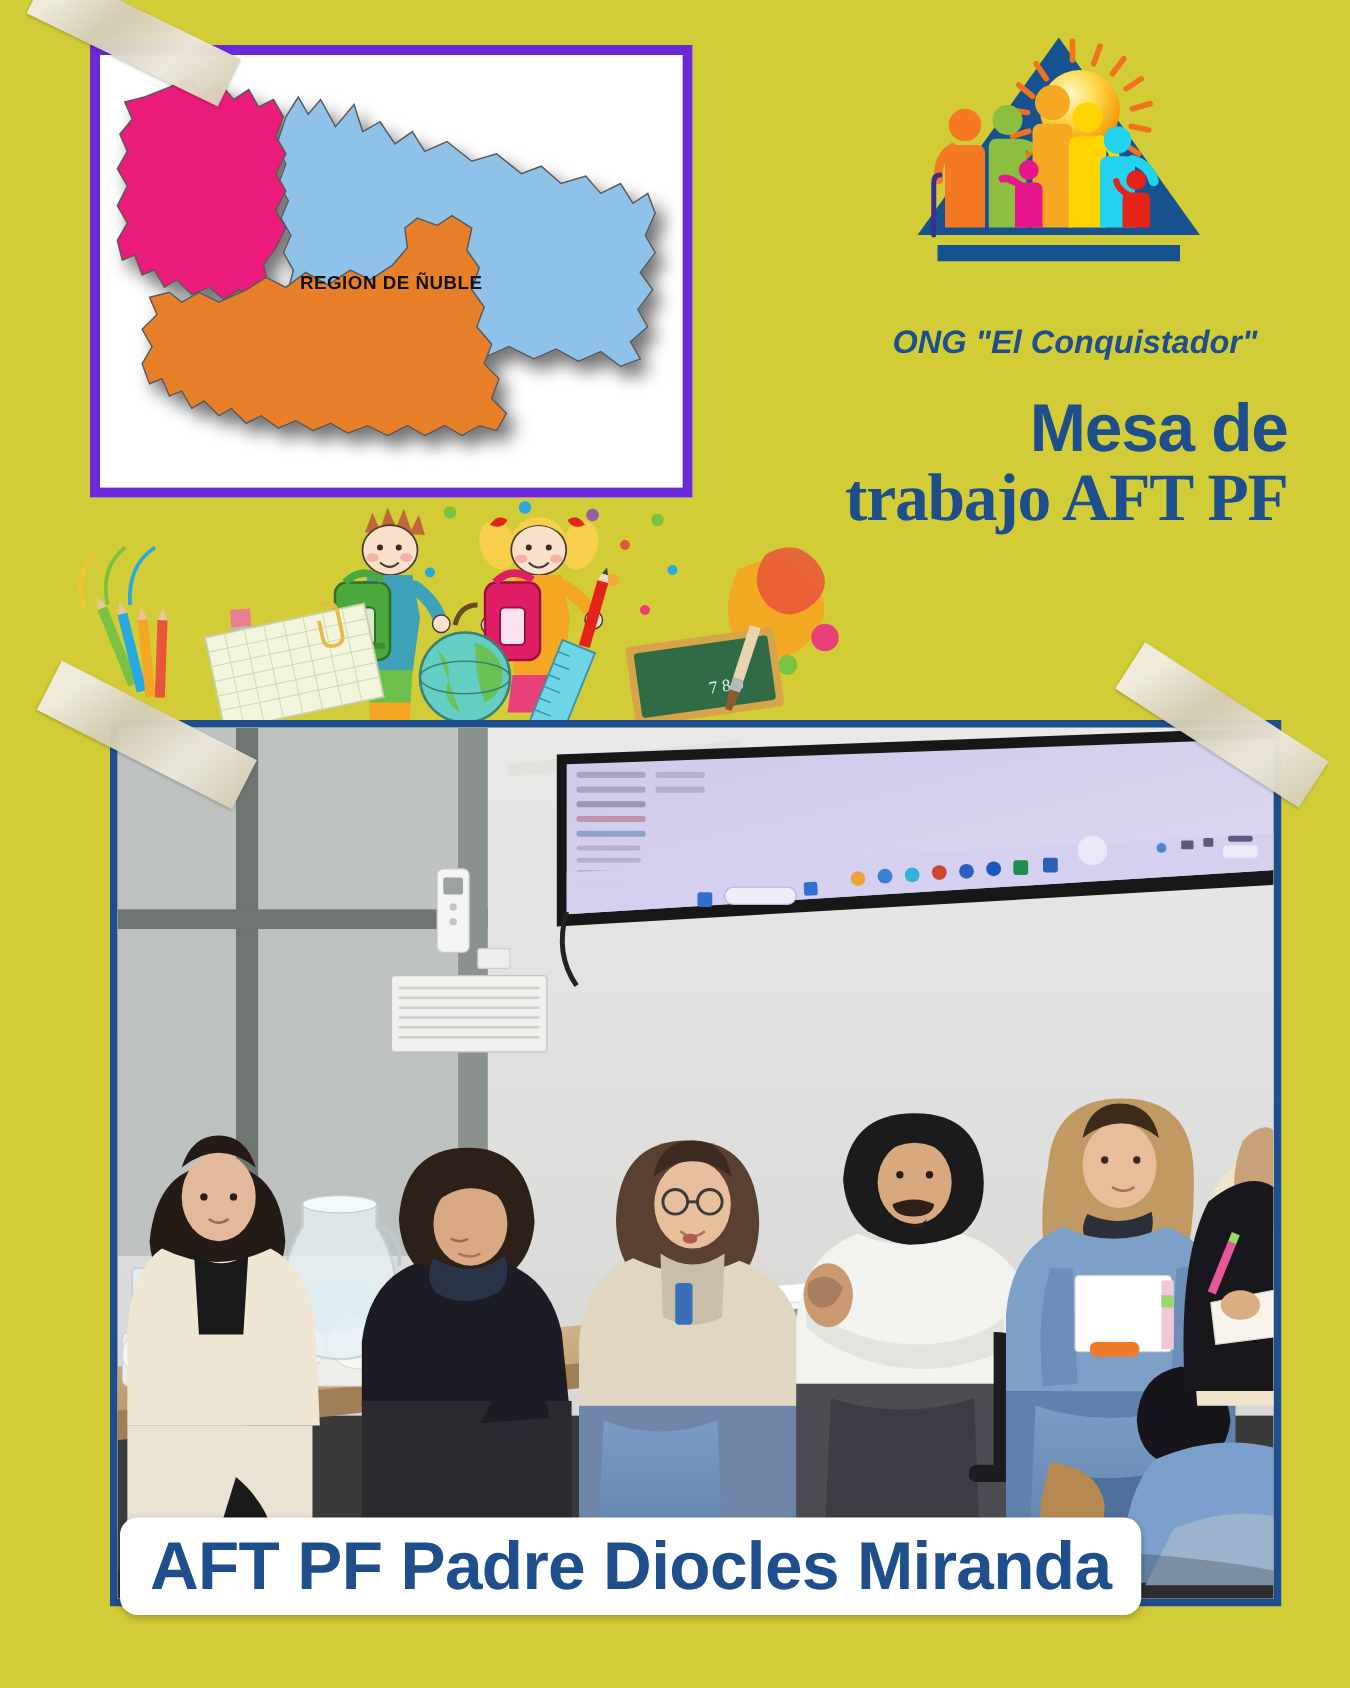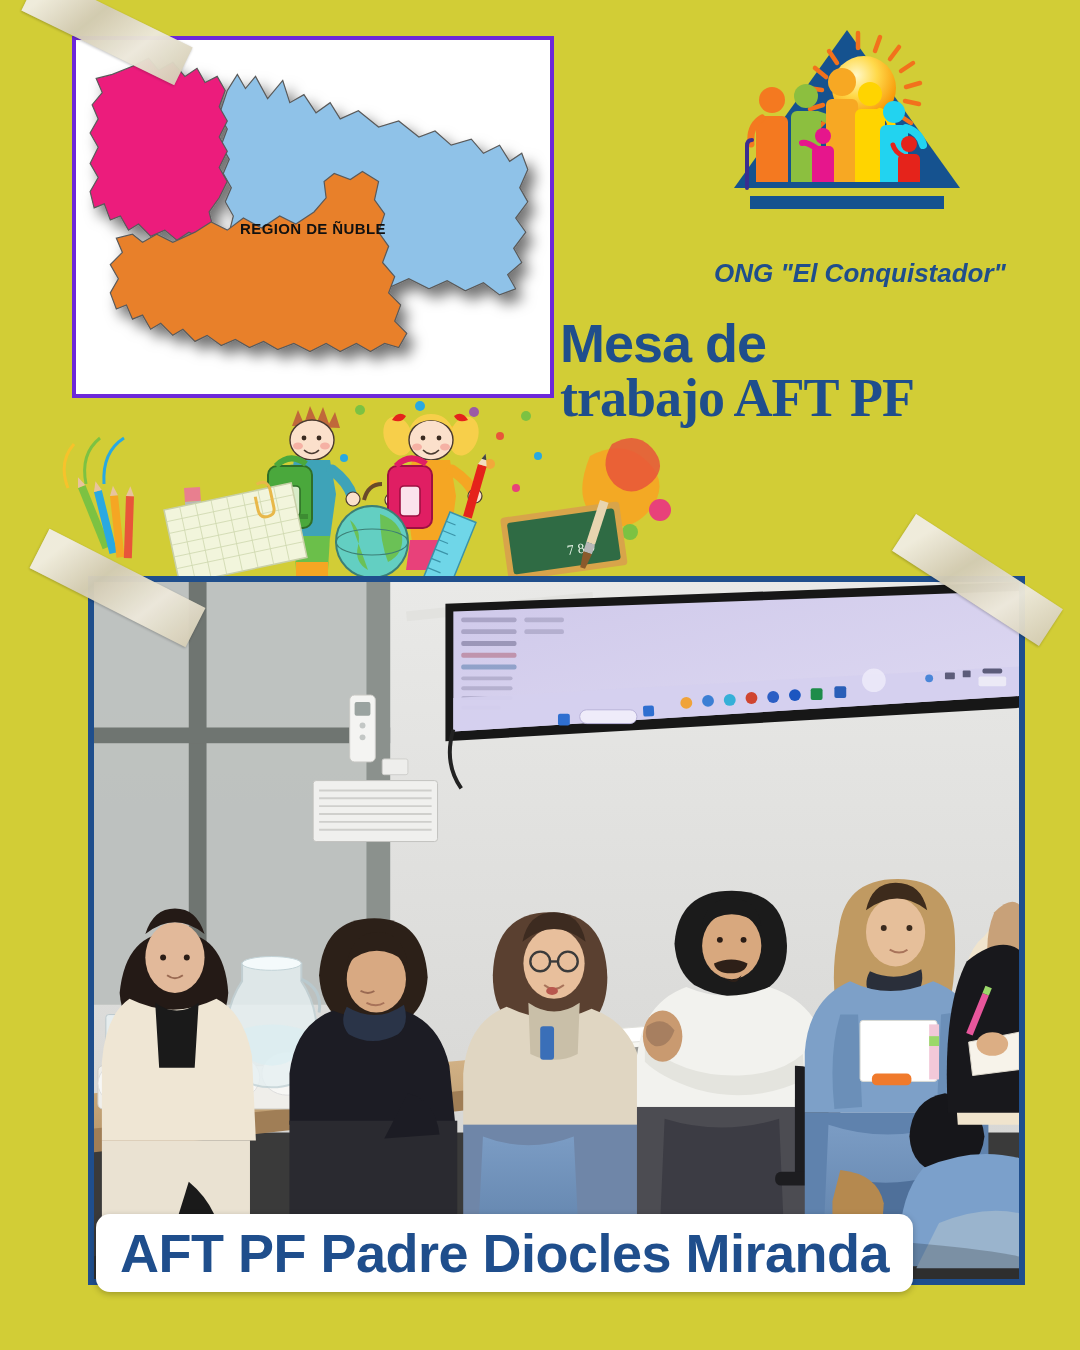--- a/index.html
+++ b/index.html
@@ -6,21 +6,21 @@
   html,body { width:1080px; height:1350px; overflow:hidden; }
   body {
     font-family: "Liberation Sans", sans-serif;
     background:#d2cd36;
     position:relative;
   }
 
   
   #map-card{
     position:absolute; left:72px; top:36px; width:482px; height:362px;
-    border:4px solid #6d28d9; background:#ffffff; overflow:hidden;
+    border:8px solid #6d28d9; background:#ffffff; overflow:hidden;
   }
   #map-inner{ position:absolute; inset:0; background:#ffffff; }
   .map-svg{ position:absolute; left:0; top:0; width:100%; height:100%; }
   #map-label{
     position:absolute; left:50%; top:53%; transform:translate(-50%,-50%);
     font-size:15px; font-weight:bold; color:#111; letter-spacing:.4px;
     white-space:nowrap; z-index:5;
   }
 
   
@@ -41,21 +41,21 @@
   #logo-mark{ position:absolute; left:62px; top:0; width:250px; height:230px; }
   #logo-name{
     position:absolute; left:0; top:238px; width:400px; text-align:center;
     font-size:26px; font-style:italic; font-weight:bold; color:#1f4e8c;
     font-family:"Liberation Sans", sans-serif;
   }
 
   
   #headline{
     position:absolute; left:560px; top:316px; width:470px;
-    text-align:left; color:#1f4e8c; font-weight:bold;
+    text-align:right; color:#1f4e8c; font-weight:bold;
     font-size:54px; line-height:1.02; letter-spacing:-1px;
   }
   #headline .l2{ display:block; white-space:nowrap;font-family:Liberation Serif, serif; }
 
   
   #clipart{ position:absolute; left:60px; top:392px; width:640px; height:190px; }
   #clipart svg{ width:100%; height:100%; display:block; }
 
   
   #photo-card{

